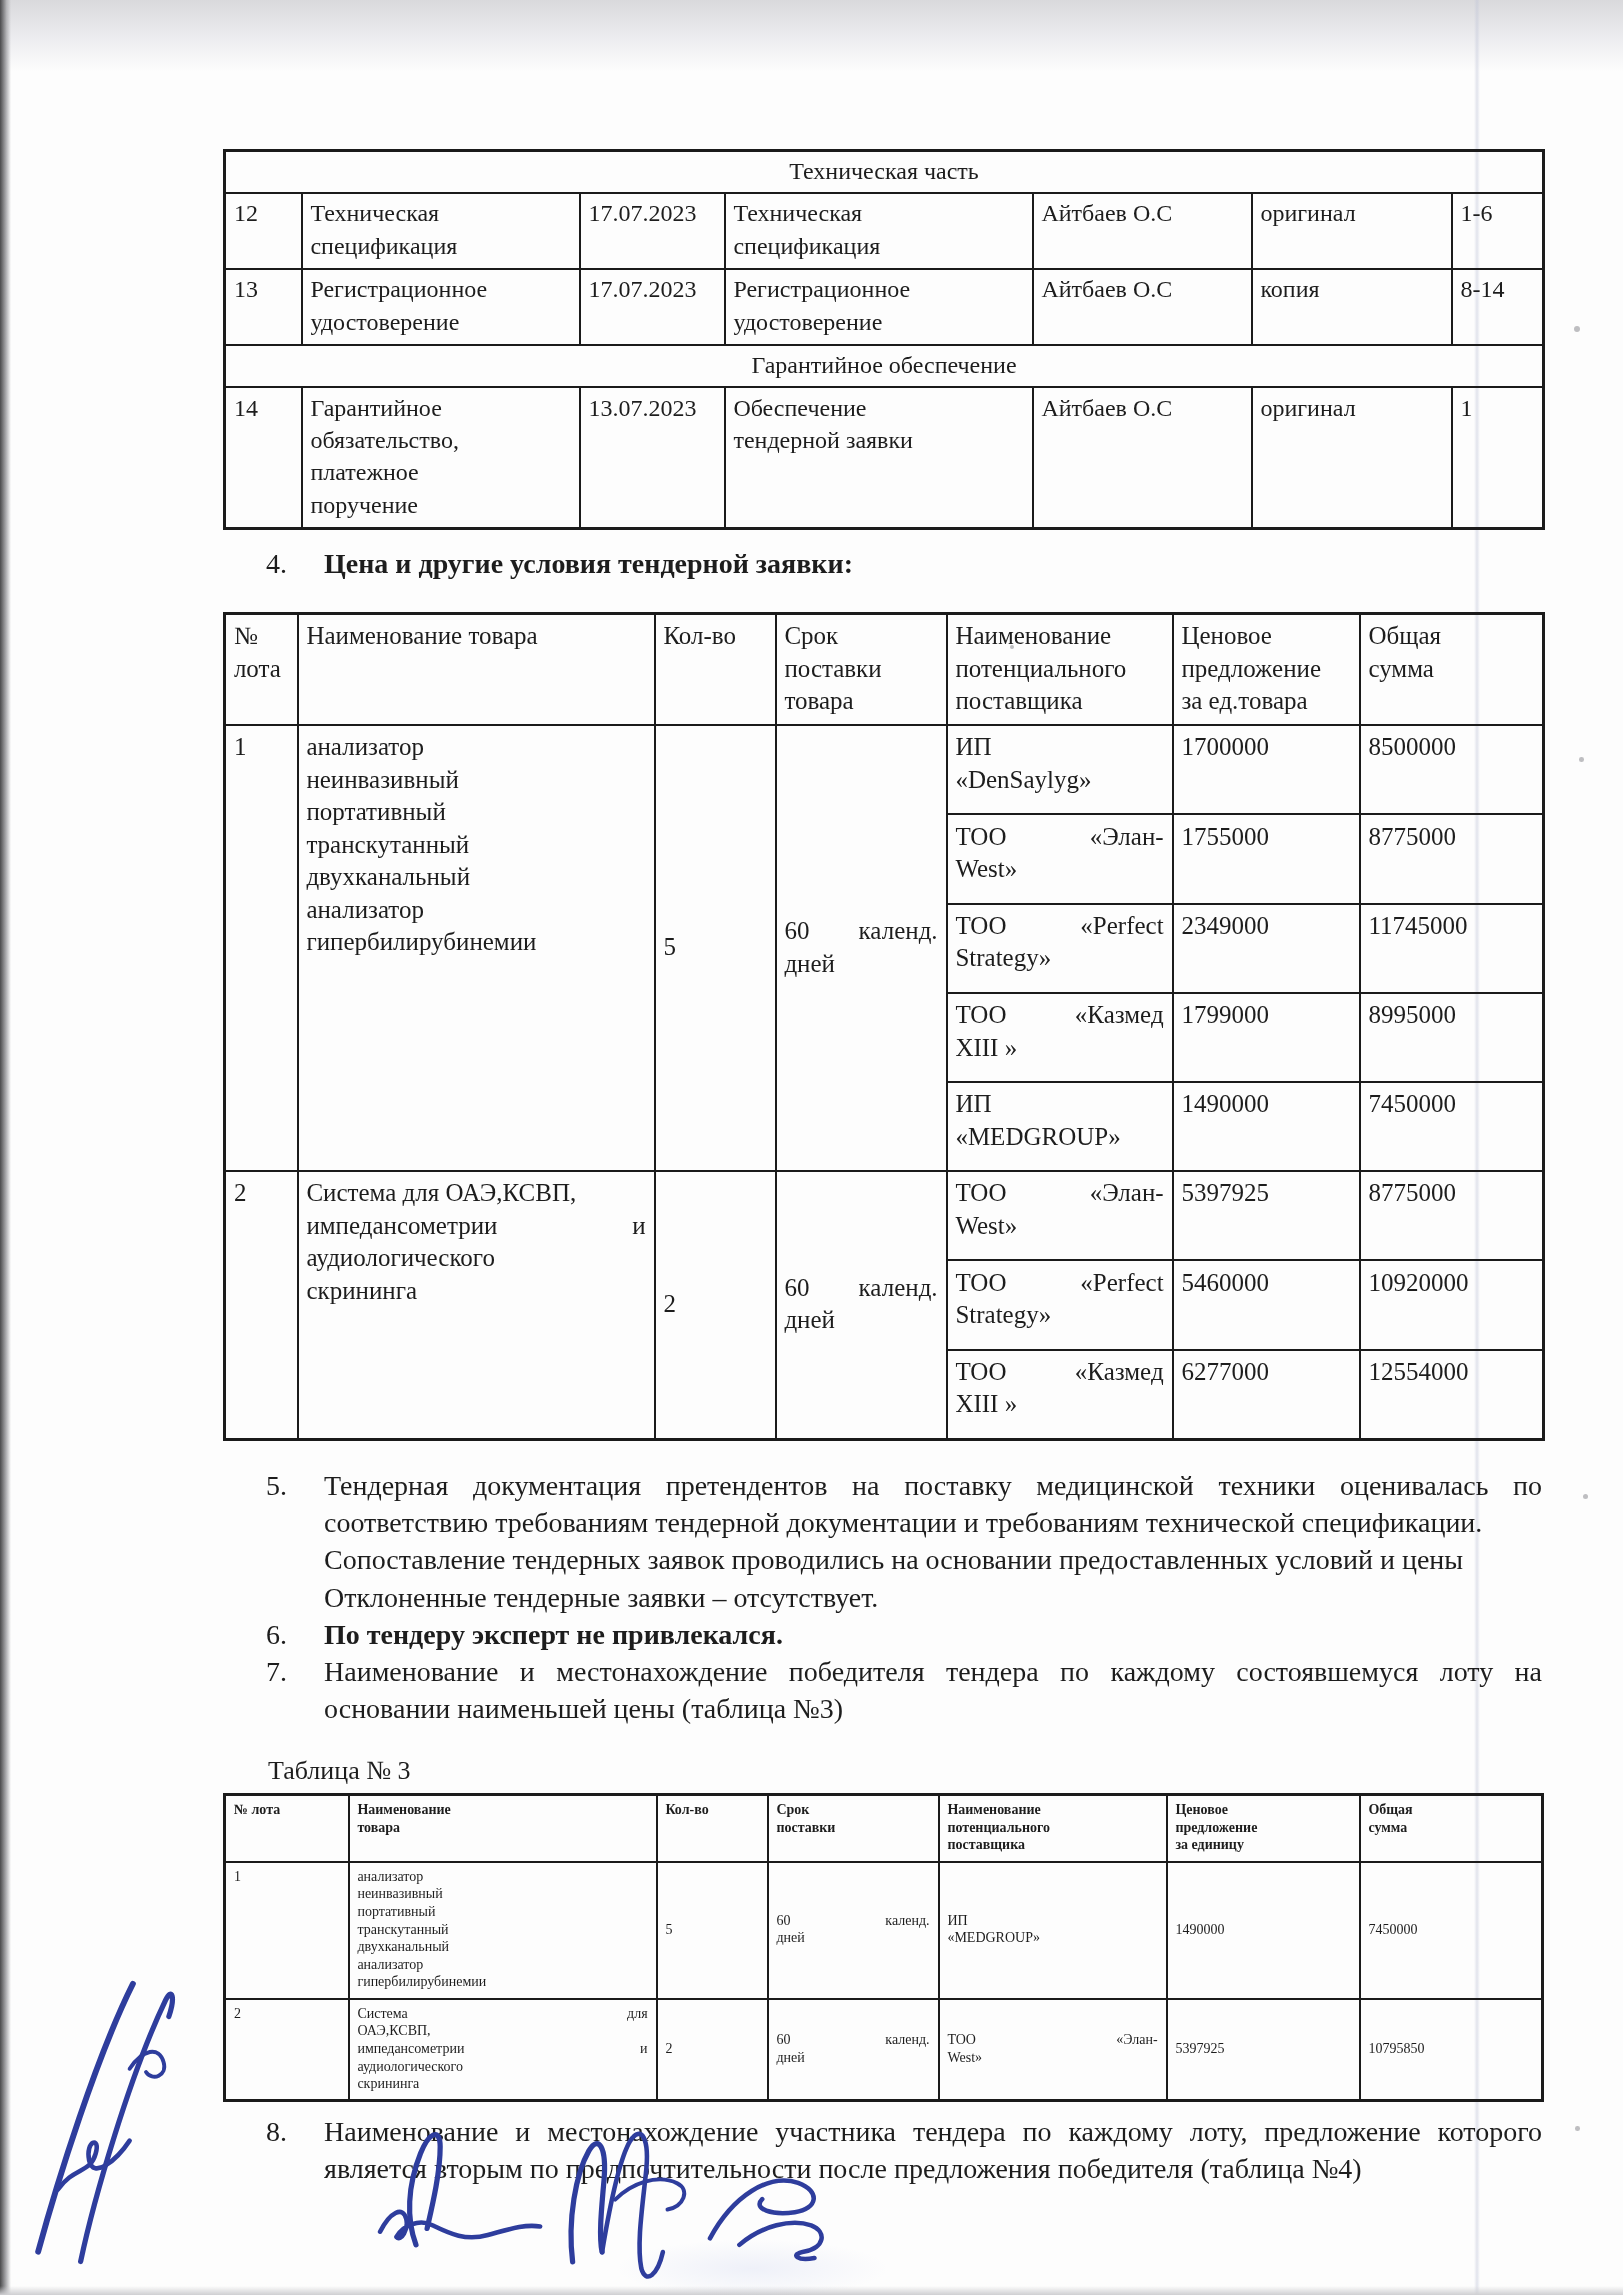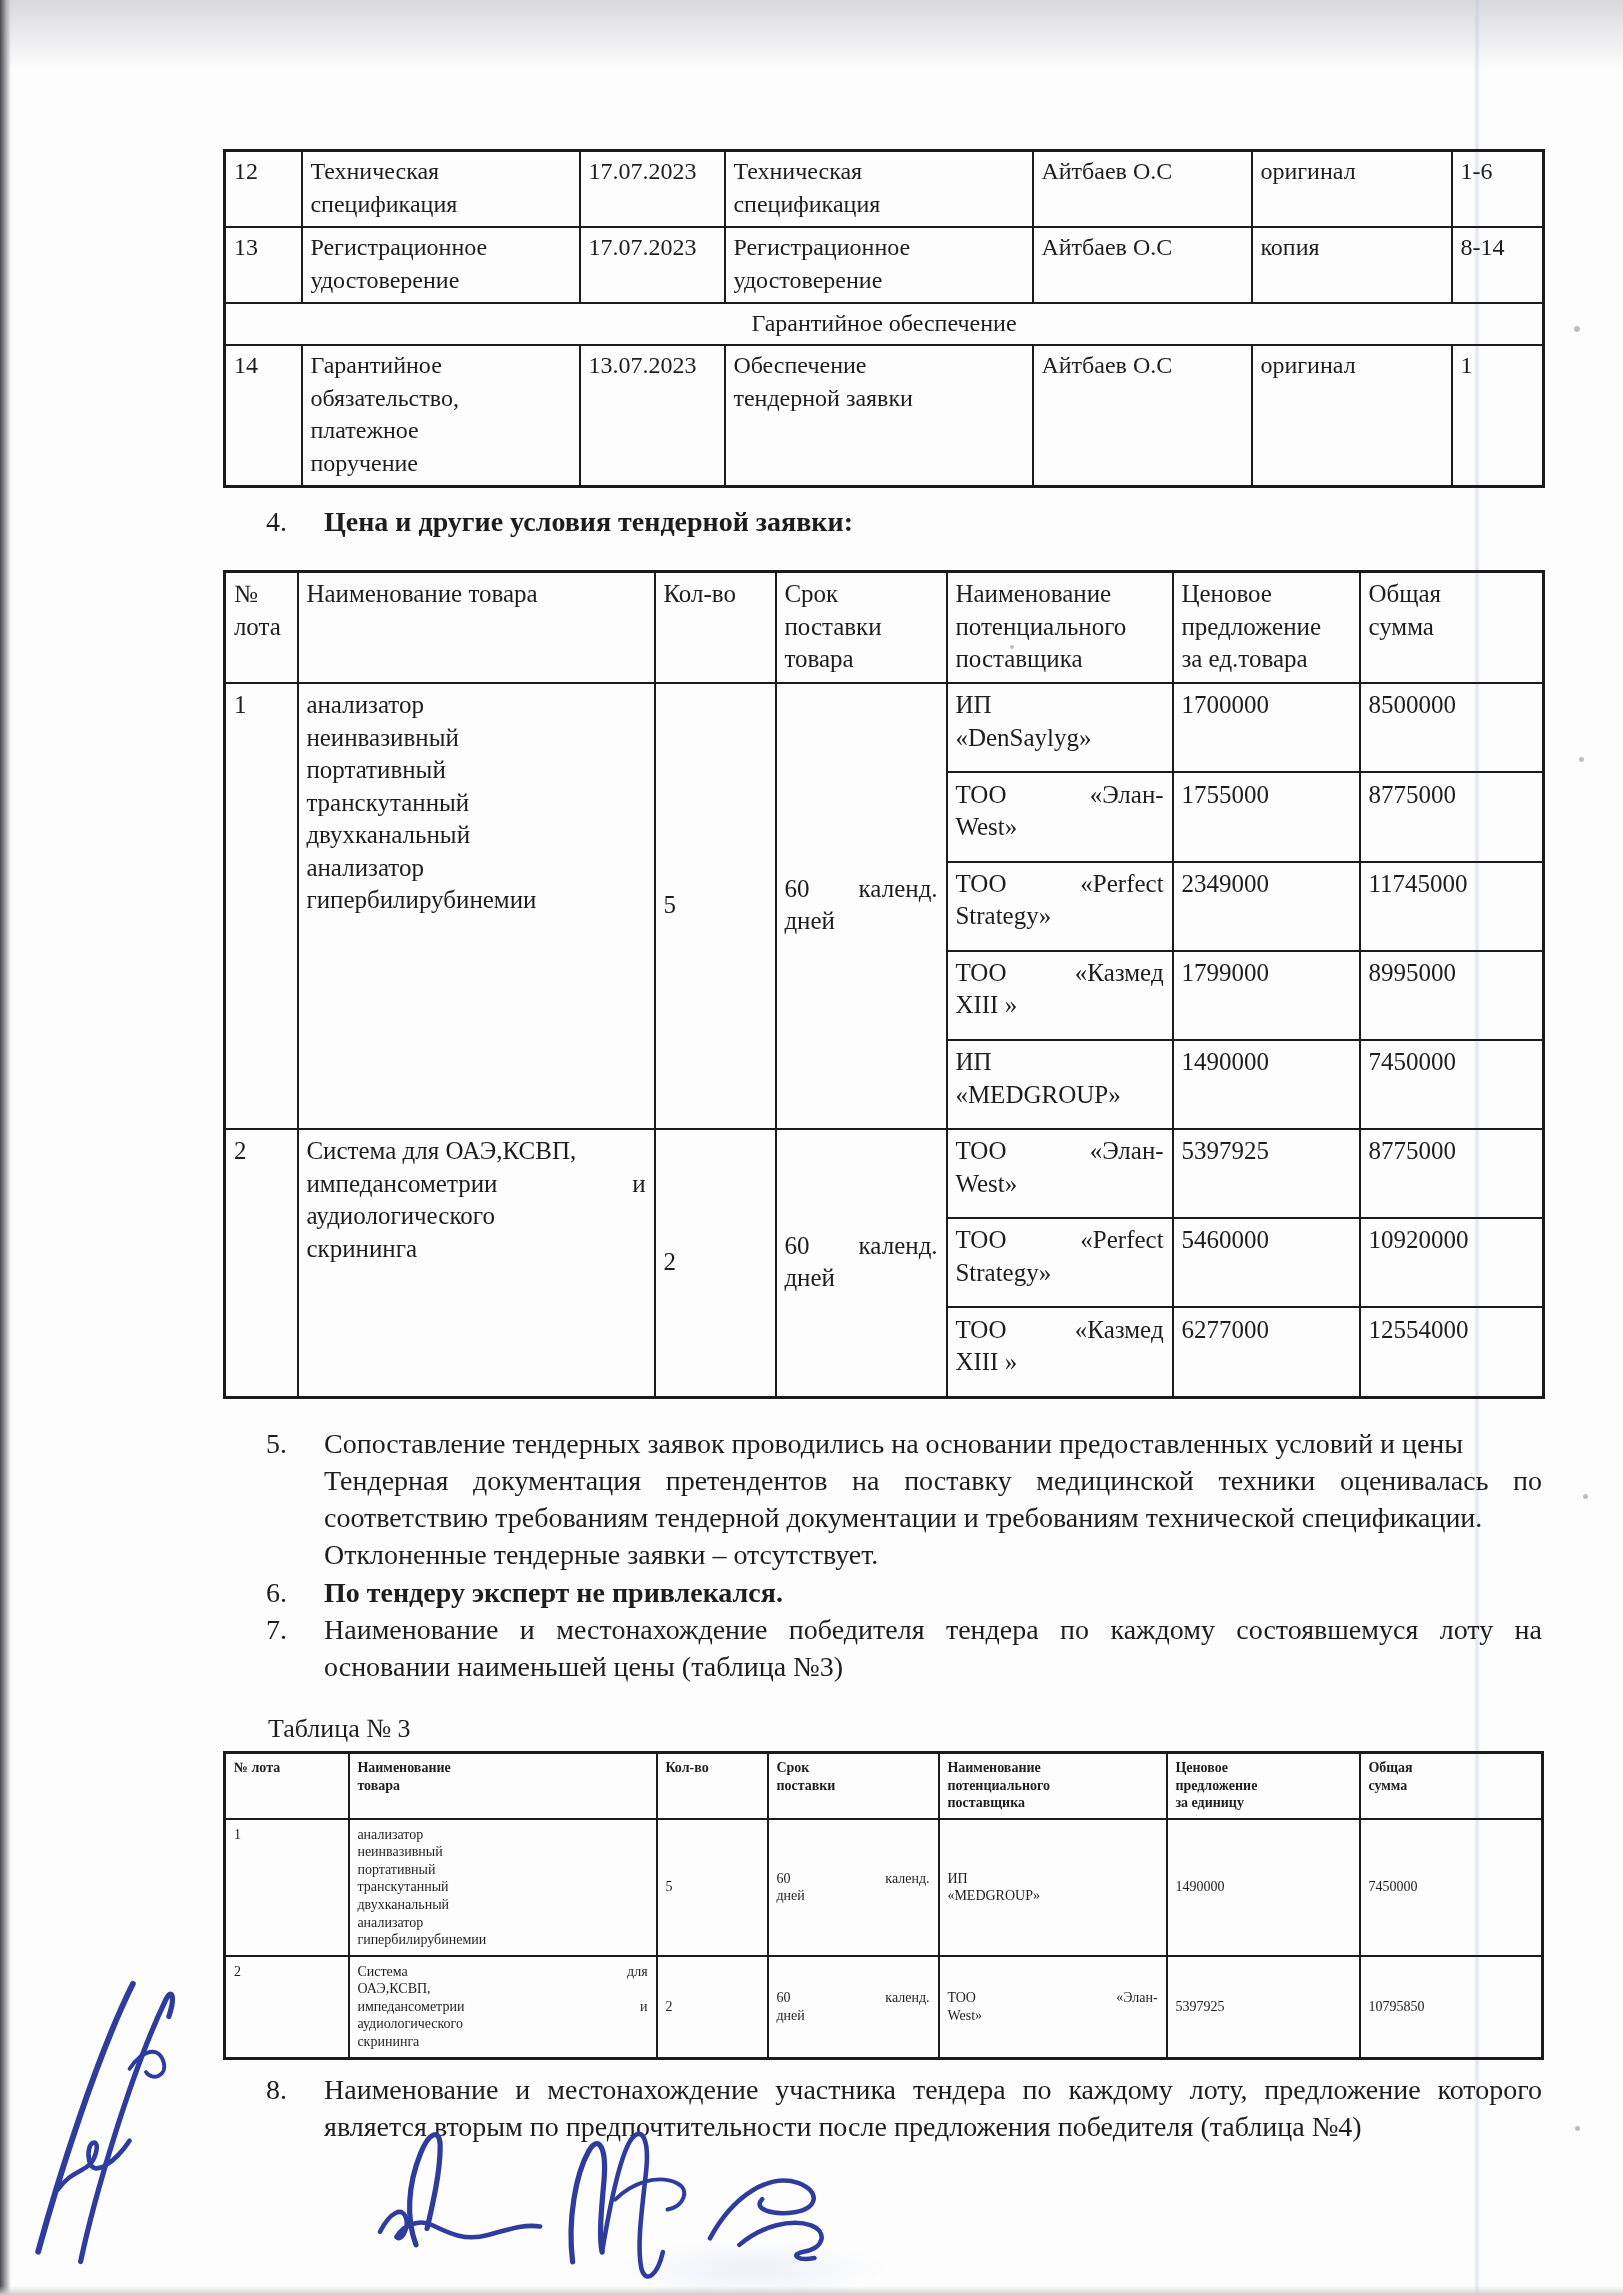--- a/index.html
+++ b/index.html
@@ -81,20 +81,23 @@
       <colgroup>
         <col style="width:77px">
           <col style="width:278px">
           <col style="width:145px">
         <col style="width:308px">
           <col style="width:219px">
           <col style="width:200px">
           <col style="width:92px">
       </colgroup>
       <tbody>
+          <tr class="secrow">
+        <td colspan="7">Техническая часть</td>
+      </tr>
       <tr>
         <td>12</td>
         <td>
               <div>Техническая</div>
               <div>спецификация</div>
             </td>
         <td>17.07.2023</td>
         <td>
               <div>Техническая</div>
               <div>спецификация</div>
@@ -326,22 +329,22 @@
       </tr>
     </tbody>
       </table>
 
     <div class="gap-p5"></div>
 
     <div class="para-block">
       <div class="pitem">
         <span class="pnum">5.</span>
         <div class="ptext">
+            <div>Тендерная документация претендентов на поставку медицинской техники оценивалась по соответствию требованиям тендерной документации и требованиям технической спецификации.</div>
             <div>Сопоставление тендерных заявок проводились на основании предоставленных условий и цены</div>
-            <div>Тендерная документация претендентов на поставку медицинской техники оценивалась по соответствию требованиям тендерной документации и требованиям технической спецификации.</div>
             <div>Отклоненные тендерные заявки – отсутствует.</div>
           </div>
       </div>
       <div class="pitem">
         <span class="pnum">6.</span>
         <div class="ptext nojust">По тендеру эксперт не привлекался.</div>
       </div>
       <div class="pitem">
         <span class="pnum">7.</span>
         <div class="ptext">Наименование и местонахождение победителя тендера по каждому состоявшемуся лоту на основании наименьшей цены (таблица №3)</div>

